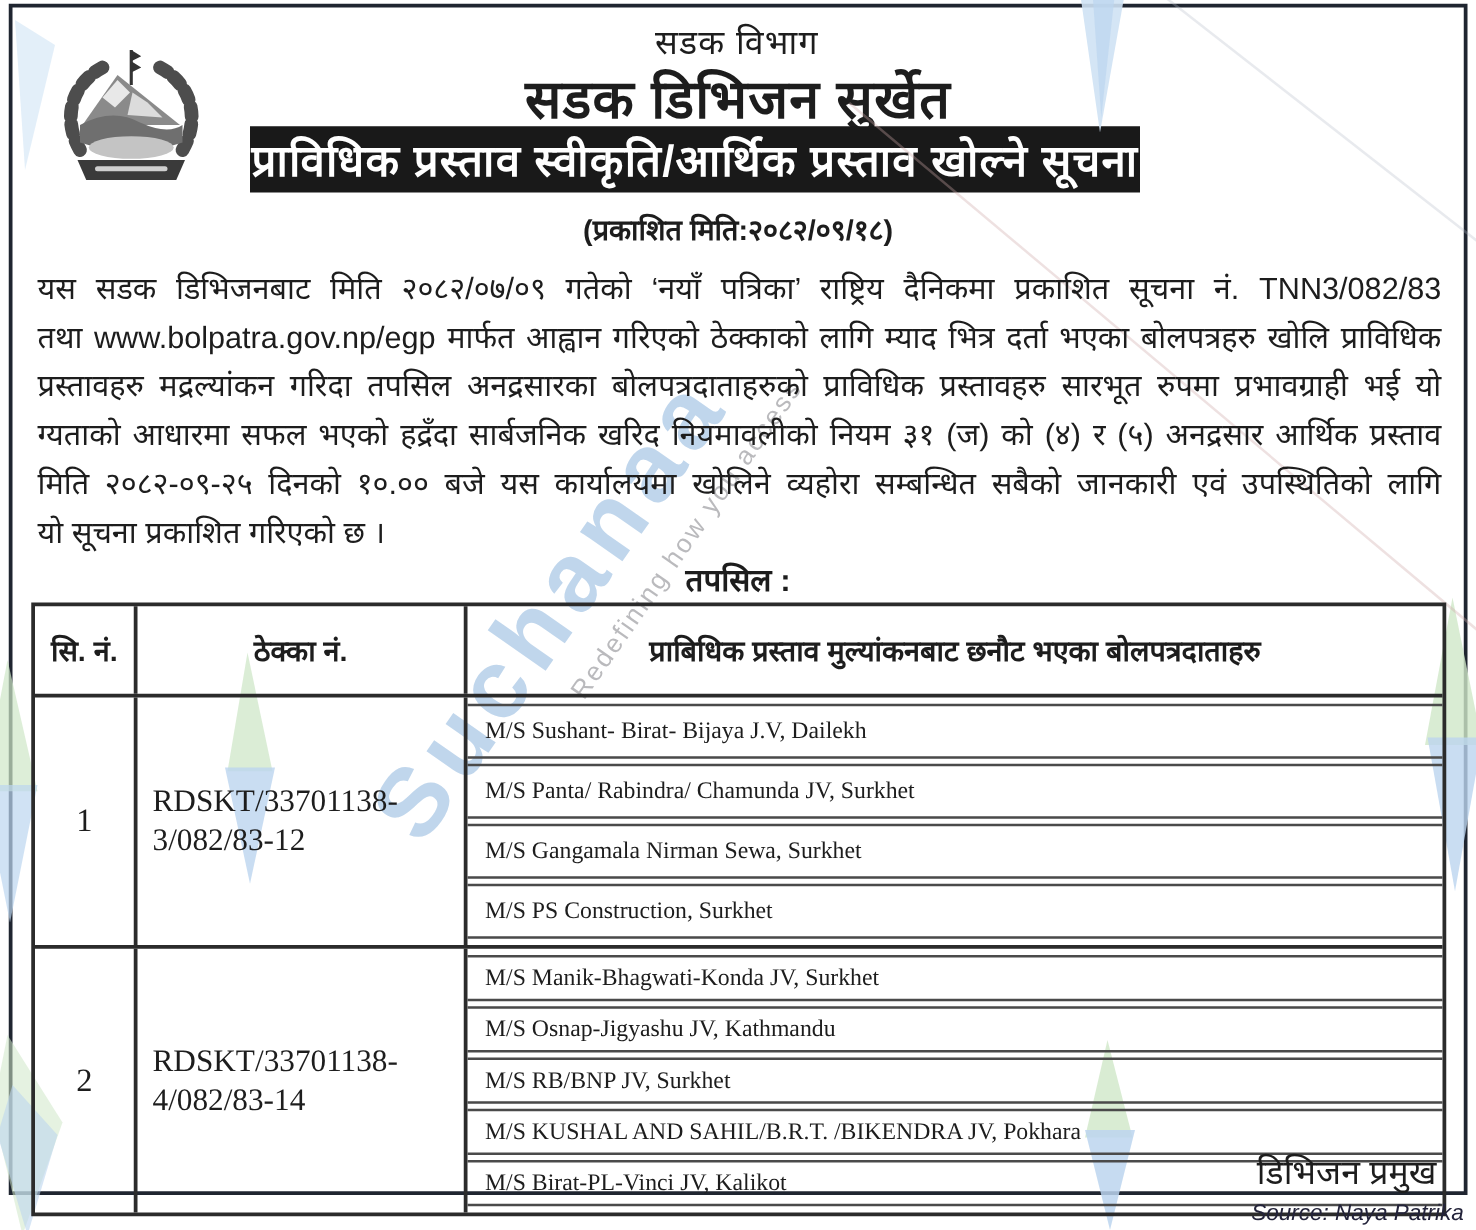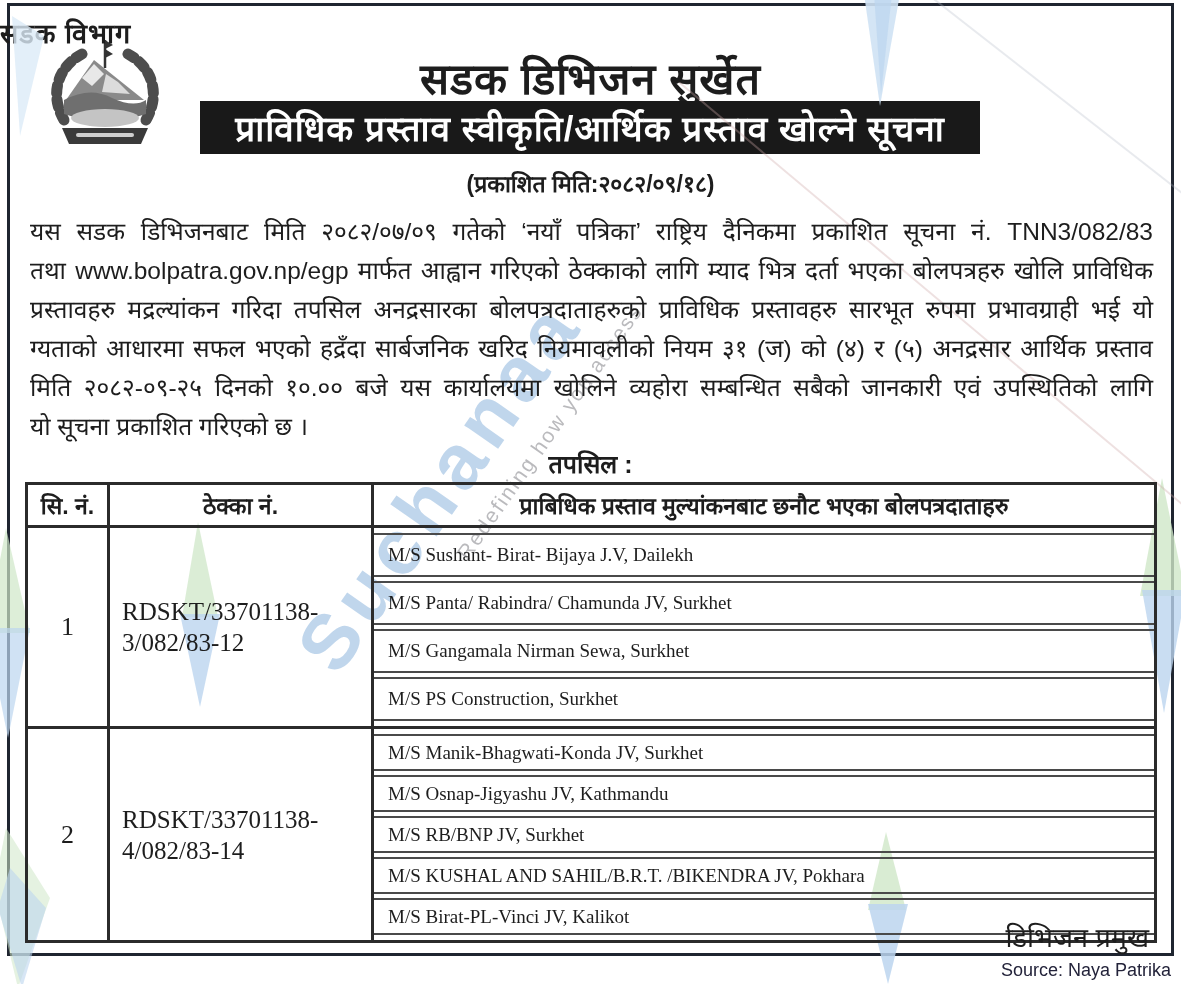--- a/index.html
+++ b/index.html
@@ -11,26 +11,26 @@
     font-family:"Liberation Sans",sans-serif;
     color:#1d1d1d;
   }
   .doc-border{
     position:absolute;left:7px;top:3px;right:7px;bottom:28px;
     border:3px solid #1f2530;
     pointer-events:none;
   }
   
   .logo{position:absolute;left:42px;top:34px;width:126px;height:118px;}
-  .dept{position:absolute;left:0;right:2px;top:14px;text-align:left;
-        font-size:27px;font-weight:bold;letter-spacing:1px;}
+  .dept{position:absolute;left:0;right:2px;top:14px;text-align:center;
+        font-size:27px;font-weight:normal;letter-spacing:1px;}
   .division{position:absolute;left:0;right:0;top:48px;text-align:center;
         font-size:43px;font-weight:bold;letter-spacing:1px;}
   .banner{
-    position:absolute;left:200px;top:101px;width:780px;height:53px;
+    position:absolute;left:200px;top:101px;width:712px;height:53px;
     background:#191919;color:#ffffff;
     display:flex;align-items:center;justify-content:center;
     font-size:35px;font-weight:bold;letter-spacing:1px;
   }
   .pubdate{position:absolute;left:0;right:0;top:167px;text-align:center;
         font-size:23px;font-weight:bold;}
   
   .para{position:absolute;left:30px;right:28px;top:212px;z-index:3;}
   .bline{
     font-size:24.5px;line-height:39px;height:39px;white-space:nowrap;
@@ -39,42 +39,42 @@
   .bline.last{text-align-last:left;white-space:normal;}
   .tapasil{position:absolute;left:0;right:0;top:446px;text-align:center;
         font-size:25px;font-weight:bold;z-index:3;}
   
   .table{
     position:absolute;left:25px;top:482px;width:1132px;z-index:3;
     border:3px solid #2b2b2b;box-sizing:border-box;
   }
   .thead{display:flex;border-bottom:3px solid #2b2b2b;}
   .th{font-weight:bold;font-size:23px;display:flex;align-items:center;justify-content:center;
-      padding:4px 4px;box-sizing:border-box;}
+      padding:19px 4px;box-sizing:border-box;}
   .col-sn{width:82px;border-right:3px solid #2b2b2b;box-sizing:border-box;}
   .col-contract{width:264px;border-right:3px solid #2b2b2b;box-sizing:border-box;}
   .col-bidders{flex:1;}
   .tgroup{display:flex;}
   .tgroup + .tgroup{border-top:3px solid #2b2b2b;}
   .cell-sn{display:flex;align-items:center;justify-content:center;
       font-family:"Liberation Serif",serif;font-size:26px;}
   .cell-contract{display:flex;align-items:center;padding:0 12px;
       font-family:"Liberation Serif",serif;font-size:25px;line-height:31px;}
   .cell-bidders{display:flex;flex-direction:column;padding:3px 0;}
   .company{
       border-top:2px solid #4a4a4a;border-bottom:2px solid #4a4a4a;
       margin:2px 0;display:flex;align-items:center;
       padding:0 14px;font-family:"Liberation Serif",serif;font-size:19px;
       background:transparent;
   }
   .g1 .company{height:40px;}
   .g2 .company{height:33px;}
   
   .signature{position:absolute;right:32px;top:918px;font-size:27px;font-weight:normal;z-index:3;}
-  .source{position:absolute;right:10px;top:960px;font-size:18px;
+  .source{position:absolute;right:10px;top:960px;font-size:18px;font-style:italic;
       color:#23233a;z-index:3;font-family:"Liberation Sans",sans-serif;}
   
   .wm-big{
     position:absolute;left:160px;top:440px;width:560px;z-index:1;
     transform:rotate(-55deg);transform-origin:center;
     font-size:78px;font-weight:bold;letter-spacing:8px;
     color:rgba(140,181,221,0.55);text-align:center;
   }
   .wm-tag{
     position:absolute;left:300px;top:420px;width:500px;z-index:1;

